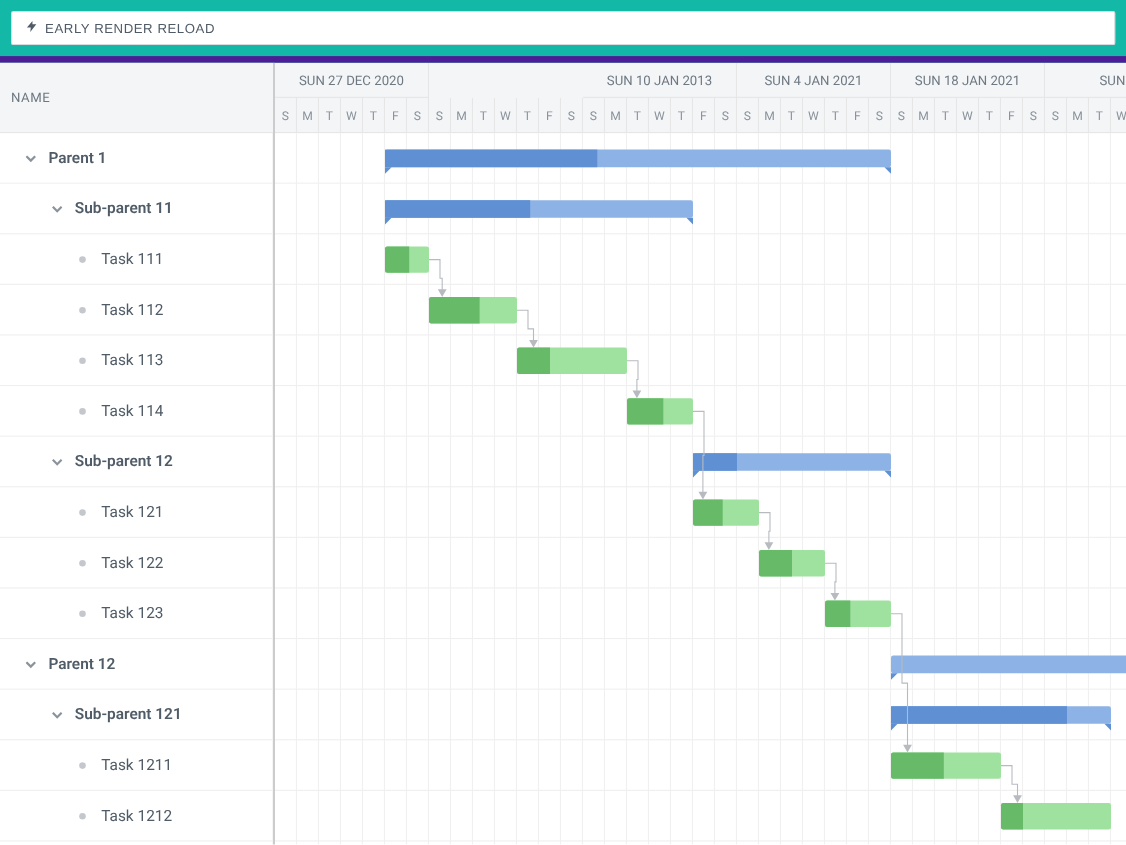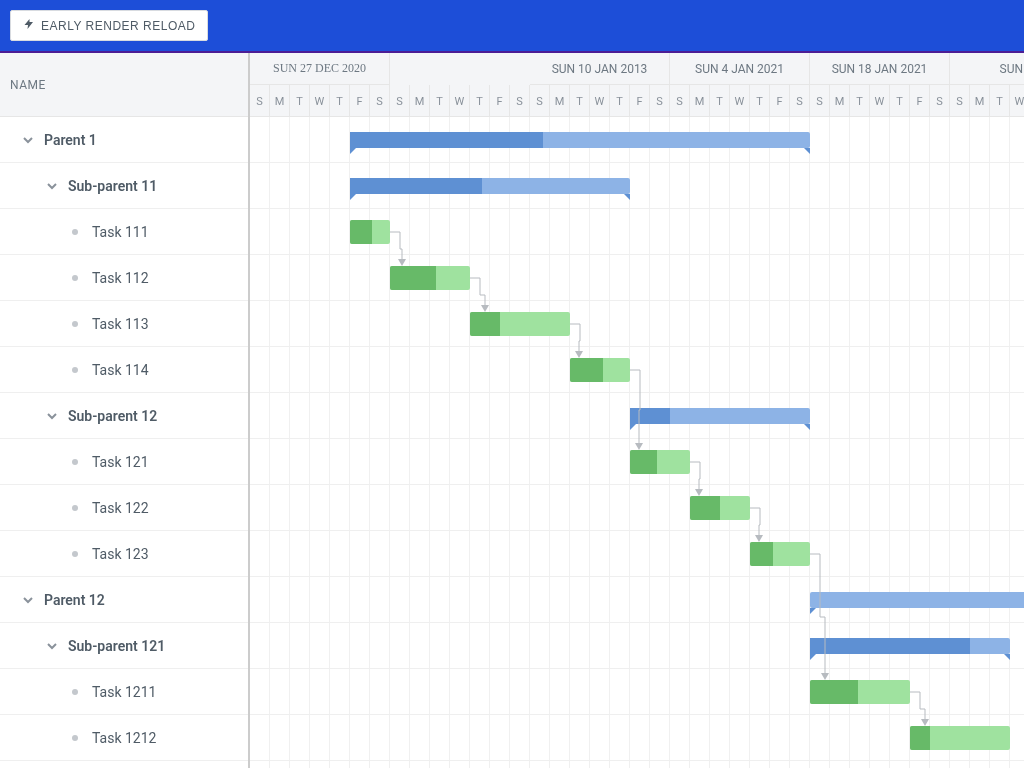--- a/index.html
+++ b/index.html
@@ -1,20 +1,20 @@
 <!DOCTYPE html>
 <html><head>
 <meta charset="utf-8">
 <style>
   * { box-sizing: border-box; margin: 0; padding: 0; }
   html, body { width: 1024px; height: 768px; font-family: -apple-system, "Segoe UI", Roboto, Helvetica, Arial, sans-serif; font-size: 13px; color: #4f5b66; background: #fff; overflow: hidden; }
   .app { width: 1024px; height: 768px; display: flex; flex-direction: column; }
 
   
-  .toolbar { padding: 10px; background: #1d4ed8; border-bottom: 2px solid #4c1d95; display: flex; gap: 10px; }
+  .toolbar { padding: 10px; background: #14b8a6; border-bottom: 6px solid #4c1d95; display: flex; gap: 10px; flex-direction: column; }
   .btn { display: inline-flex; align-items: center; gap: 6px; padding: 7px 12px; background: #fff; border: 1px solid #d8dbe0; border-radius: 2px; font-size: 12px; letter-spacing: .5px; color: #4f5b66; cursor: pointer; }
   .btn svg { width: 12px; height: 12px; fill: #4f5b66; }
 
   
   .split { flex: 1 1 auto; display: flex; overflow: hidden; }
 
   
   .tree { width: 250px; min-width: 250px; border-right: 2px solid #ccc; background: #fff; display: flex; flex-direction: column; }
   .tree-header { height: 64px; border-bottom: 1px solid #e6e6e6; background: #f4f5f7; display: flex; align-items: center; padding-left: 10px; font-size: 12px; letter-spacing: .5px; color: #6d7882; }
   .tree-rows { flex: 1 1 auto; overflow: hidden; }
@@ -158,21 +158,21 @@
           <div class="row">
             <span class="indent" style="width: 68px;"></span>
             <span class="bullet"></span>
             <span>Task 1212</span>
           </div>
         </div>
     </div>
 
     <div class="timeline">
       <div class="tl-header" id="tl-header">
-          <div class="week-cell" style="left: 0px; width: 140px; font-family: Liberation Serif, serif;">SUN 27 DEC 2020</div>
+          <div class="week-cell" style="left: 0px; width: 140px;">SUN 27 DEC 2020</div>
           <div class="day-cell" style="left: 0px;">S</div>
           <div class="day-cell" style="left: 20px;">M</div>
           <div class="day-cell" style="left: 40px;">T</div>
           <div class="day-cell" style="left: 60px;">W</div>
           <div class="day-cell" style="left: 80px;">T</div>
           <div class="day-cell" style="left: 100px;">F</div>
           <div class="day-cell" style="left: 120px;">S</div>
           <div class="day-cell" style="left: 140px;">S</div>
           <div class="day-cell" style="left: 160px;">M</div>
           <div class="day-cell" style="left: 180px;">T</div>

